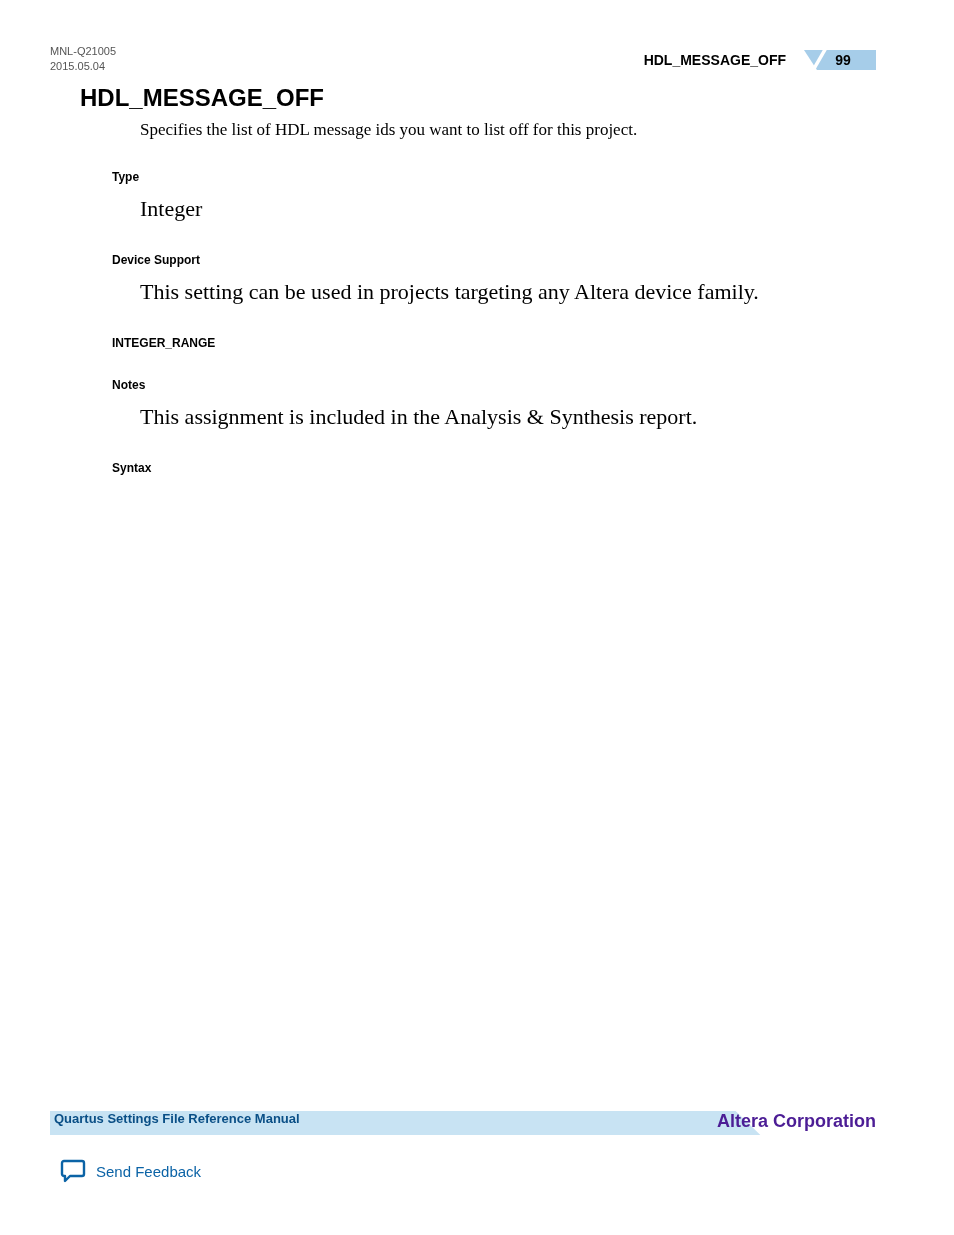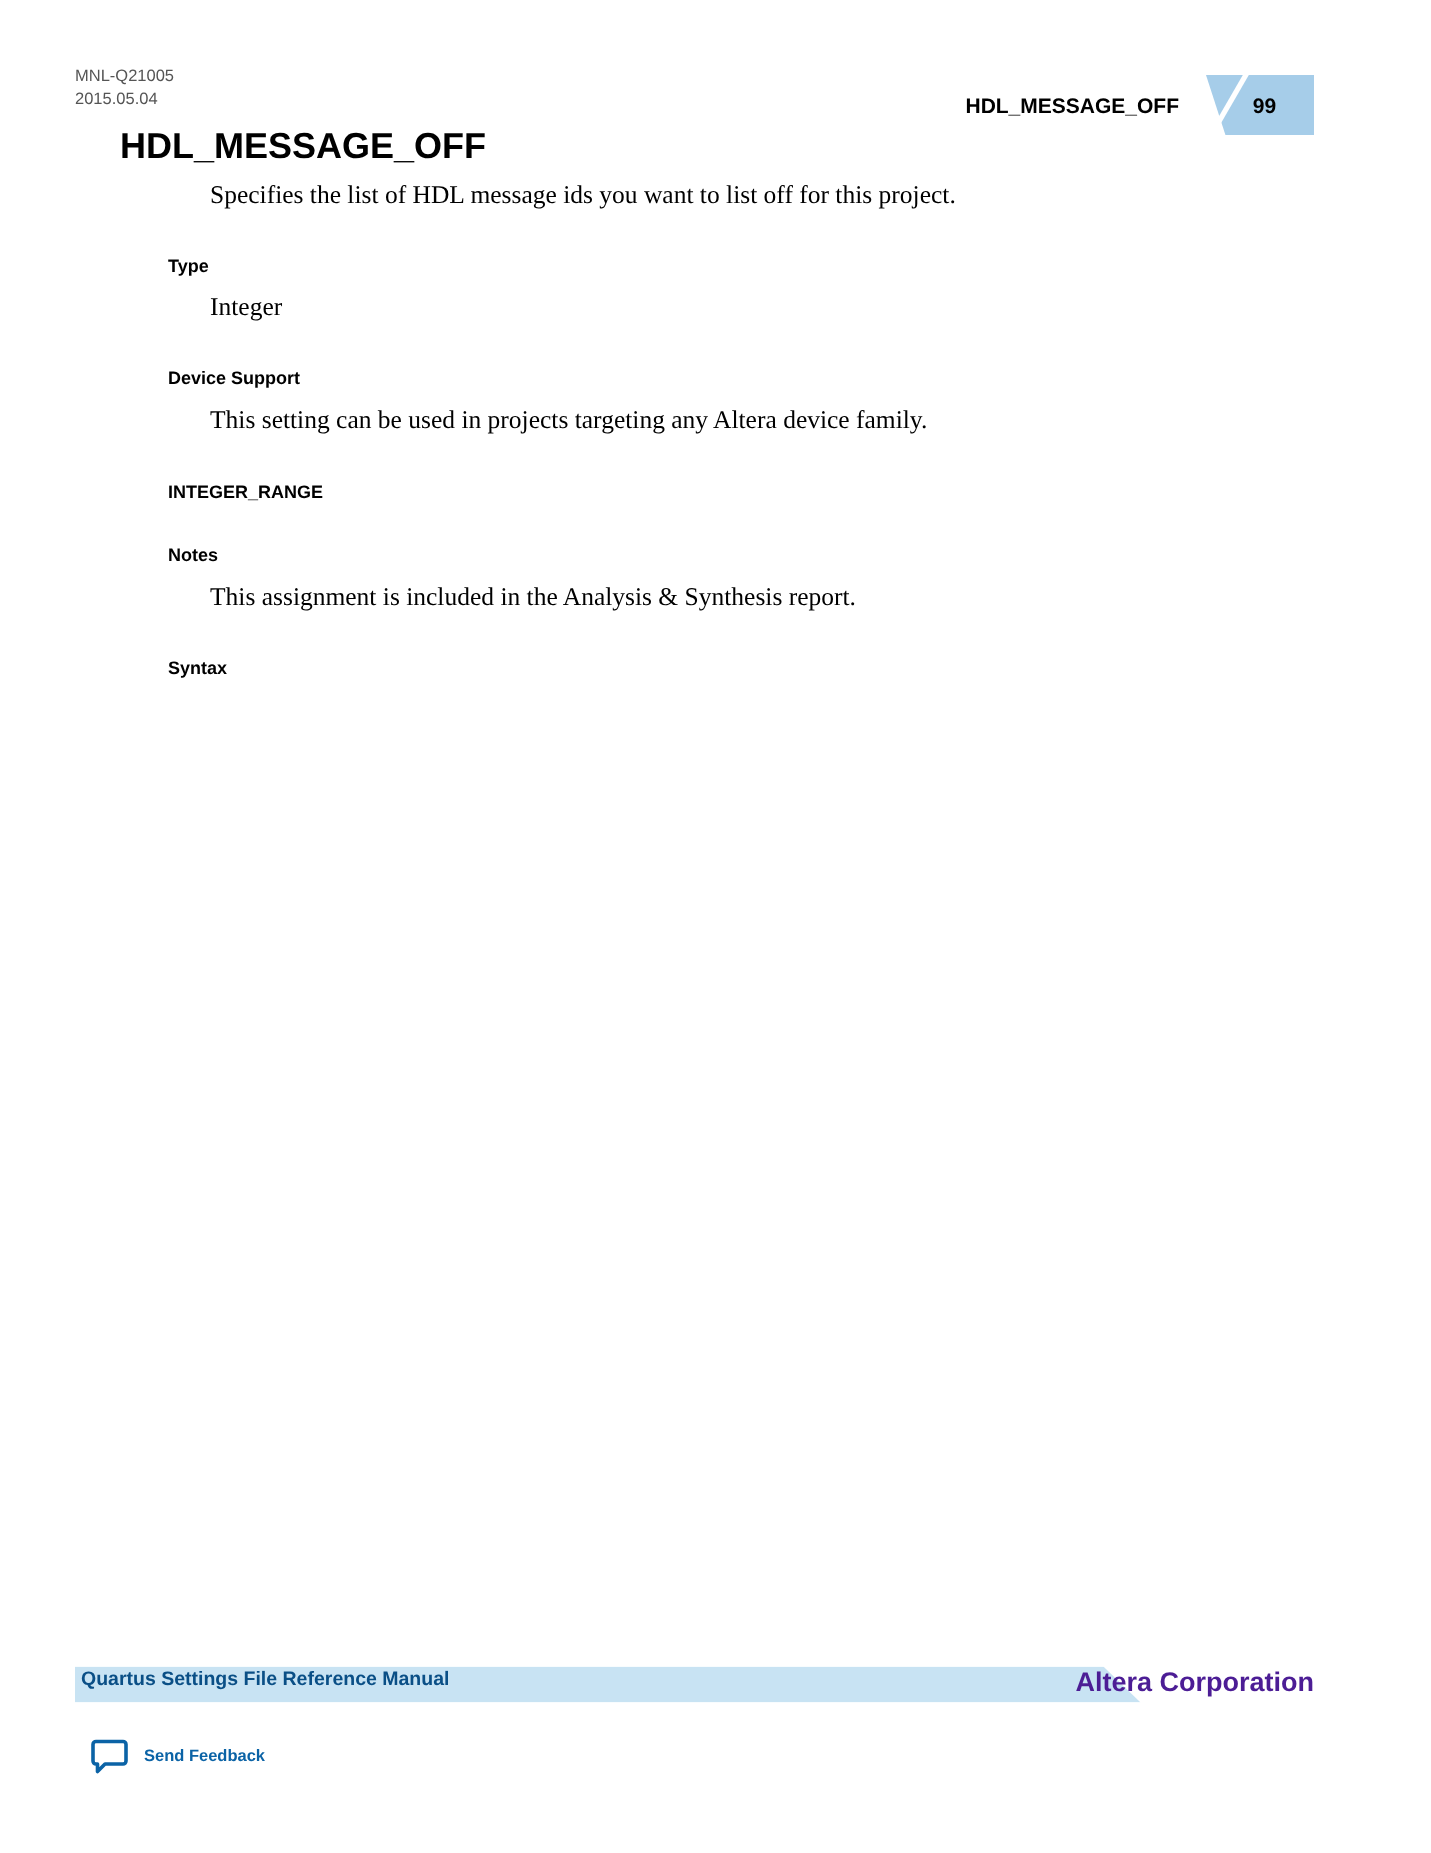--- a/index.html
+++ b/index.html
@@ -34,21 +34,21 @@
   }
   .header-section-name {
     font-family: -apple-system, "Segoe UI", Helvetica, Arial, sans-serif;
     font-weight: 700;
     font-size: 14px;
     color: #000;
   }
   .page-box {
     position: relative;
     width: 72px;
-    height: 40px;
+    height: 20px;
     display: flex;
     align-items: center;
     justify-content: center;
   }
   .page-box-bg {
     position: absolute;
     inset: 0;
     background: #a6cde9;
     clip-path: polygon(0% 0%, 100% 0%, 100% 100%, 18% 100%);
   }
@@ -92,21 +92,21 @@
   h2.sub {
     font-family: -apple-system, "Segoe UI", Helvetica, Arial, sans-serif;
     font-weight: 700;
     font-size: 12px;
     color: #000;
     margin-left: 32px;
     margin-bottom: 8px;
   }
   .body-text {
     margin-left: 60px;
-    font-size: 17px;
+    font-size: 22px;
     line-height: 1.5;
   }
 
   .footer-bar {
     position: absolute;
     left: 50px;
     right: 78px;
     bottom: 100px;
     height: 24px;
     display: flex;
@@ -140,22 +140,22 @@
     left: 60px;
     bottom: 52px;
     display: flex;
     align-items: center;
     gap: 10px;
     cursor: pointer;
   }
   .feedback svg { display: block; }
   .feedback-text {
     font-family: -apple-system, "Segoe UI", Helvetica, Arial, sans-serif;
-    font-weight: 700;
-    font-size: 11px;
+    font-weight: 400;
+    font-size: 15px;
     color: #0b63a6;
   }
 </style>
 </head>
 <body>
 
 <div class="header">
   <div class="header-left">
     <div>MNL-Q21005</div>
     <div>2015.05.04</div>

